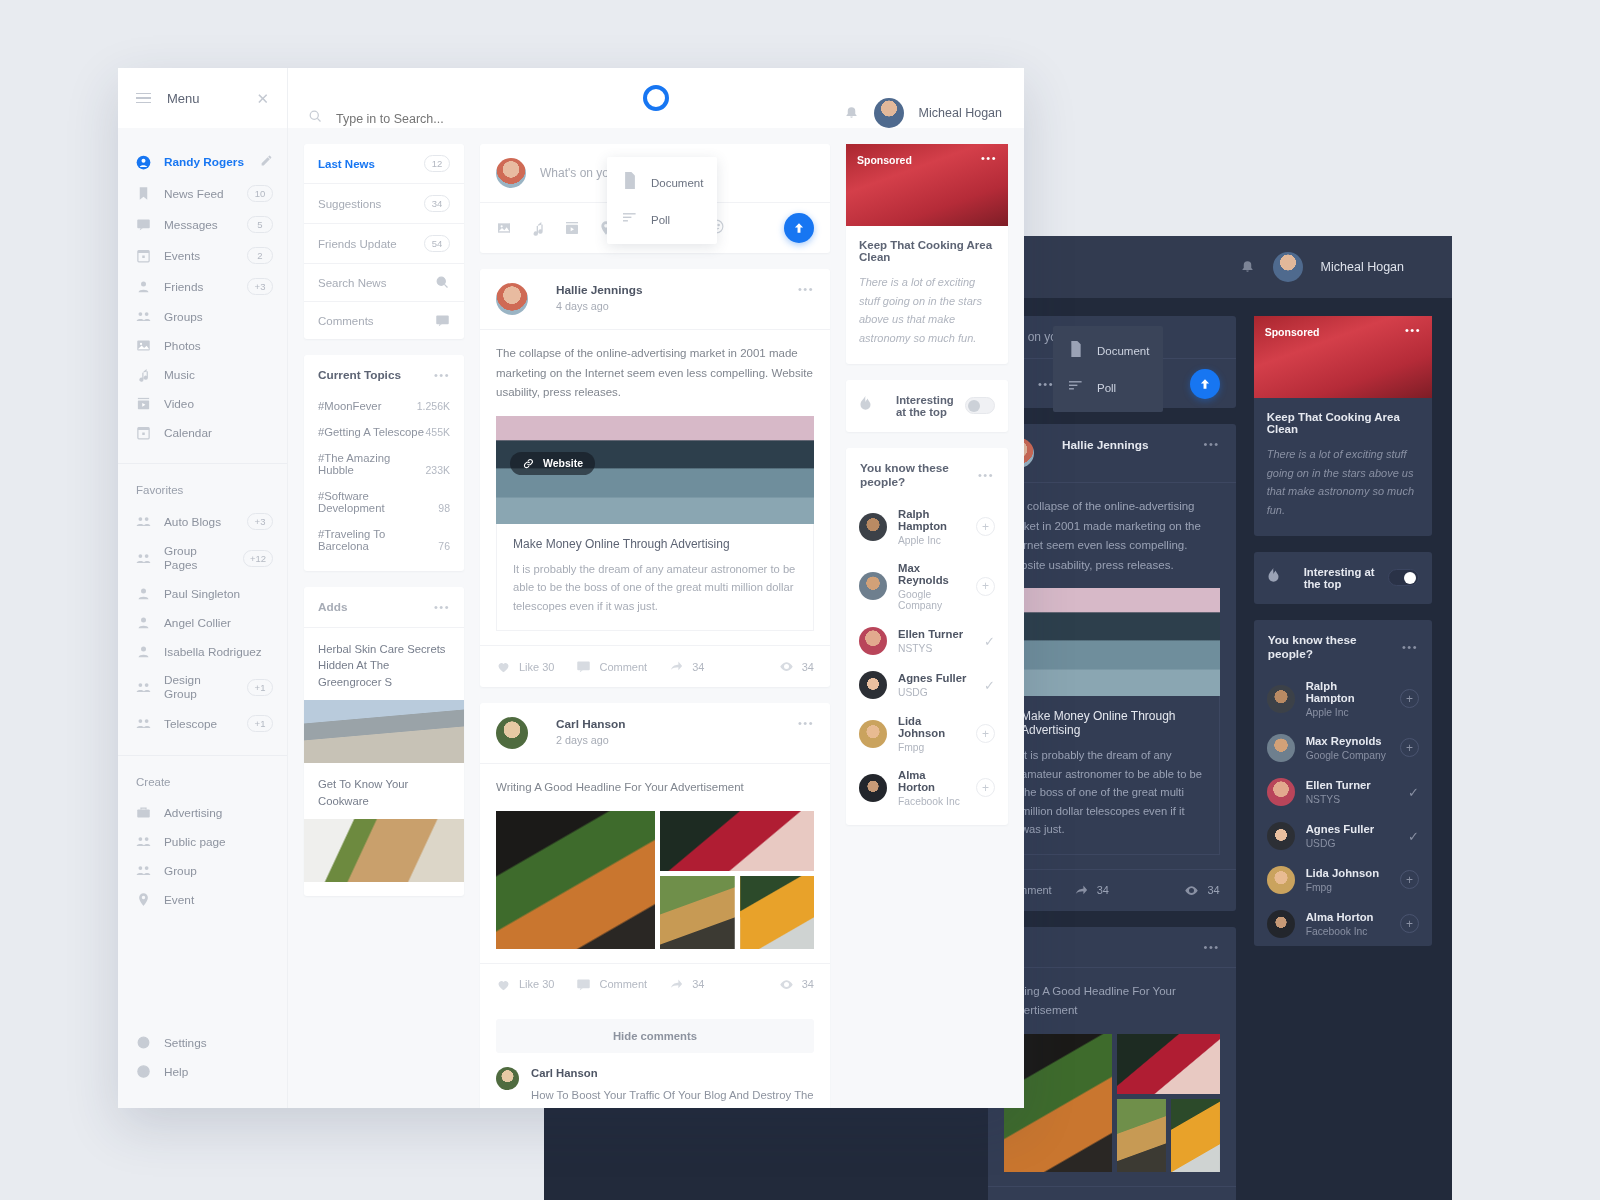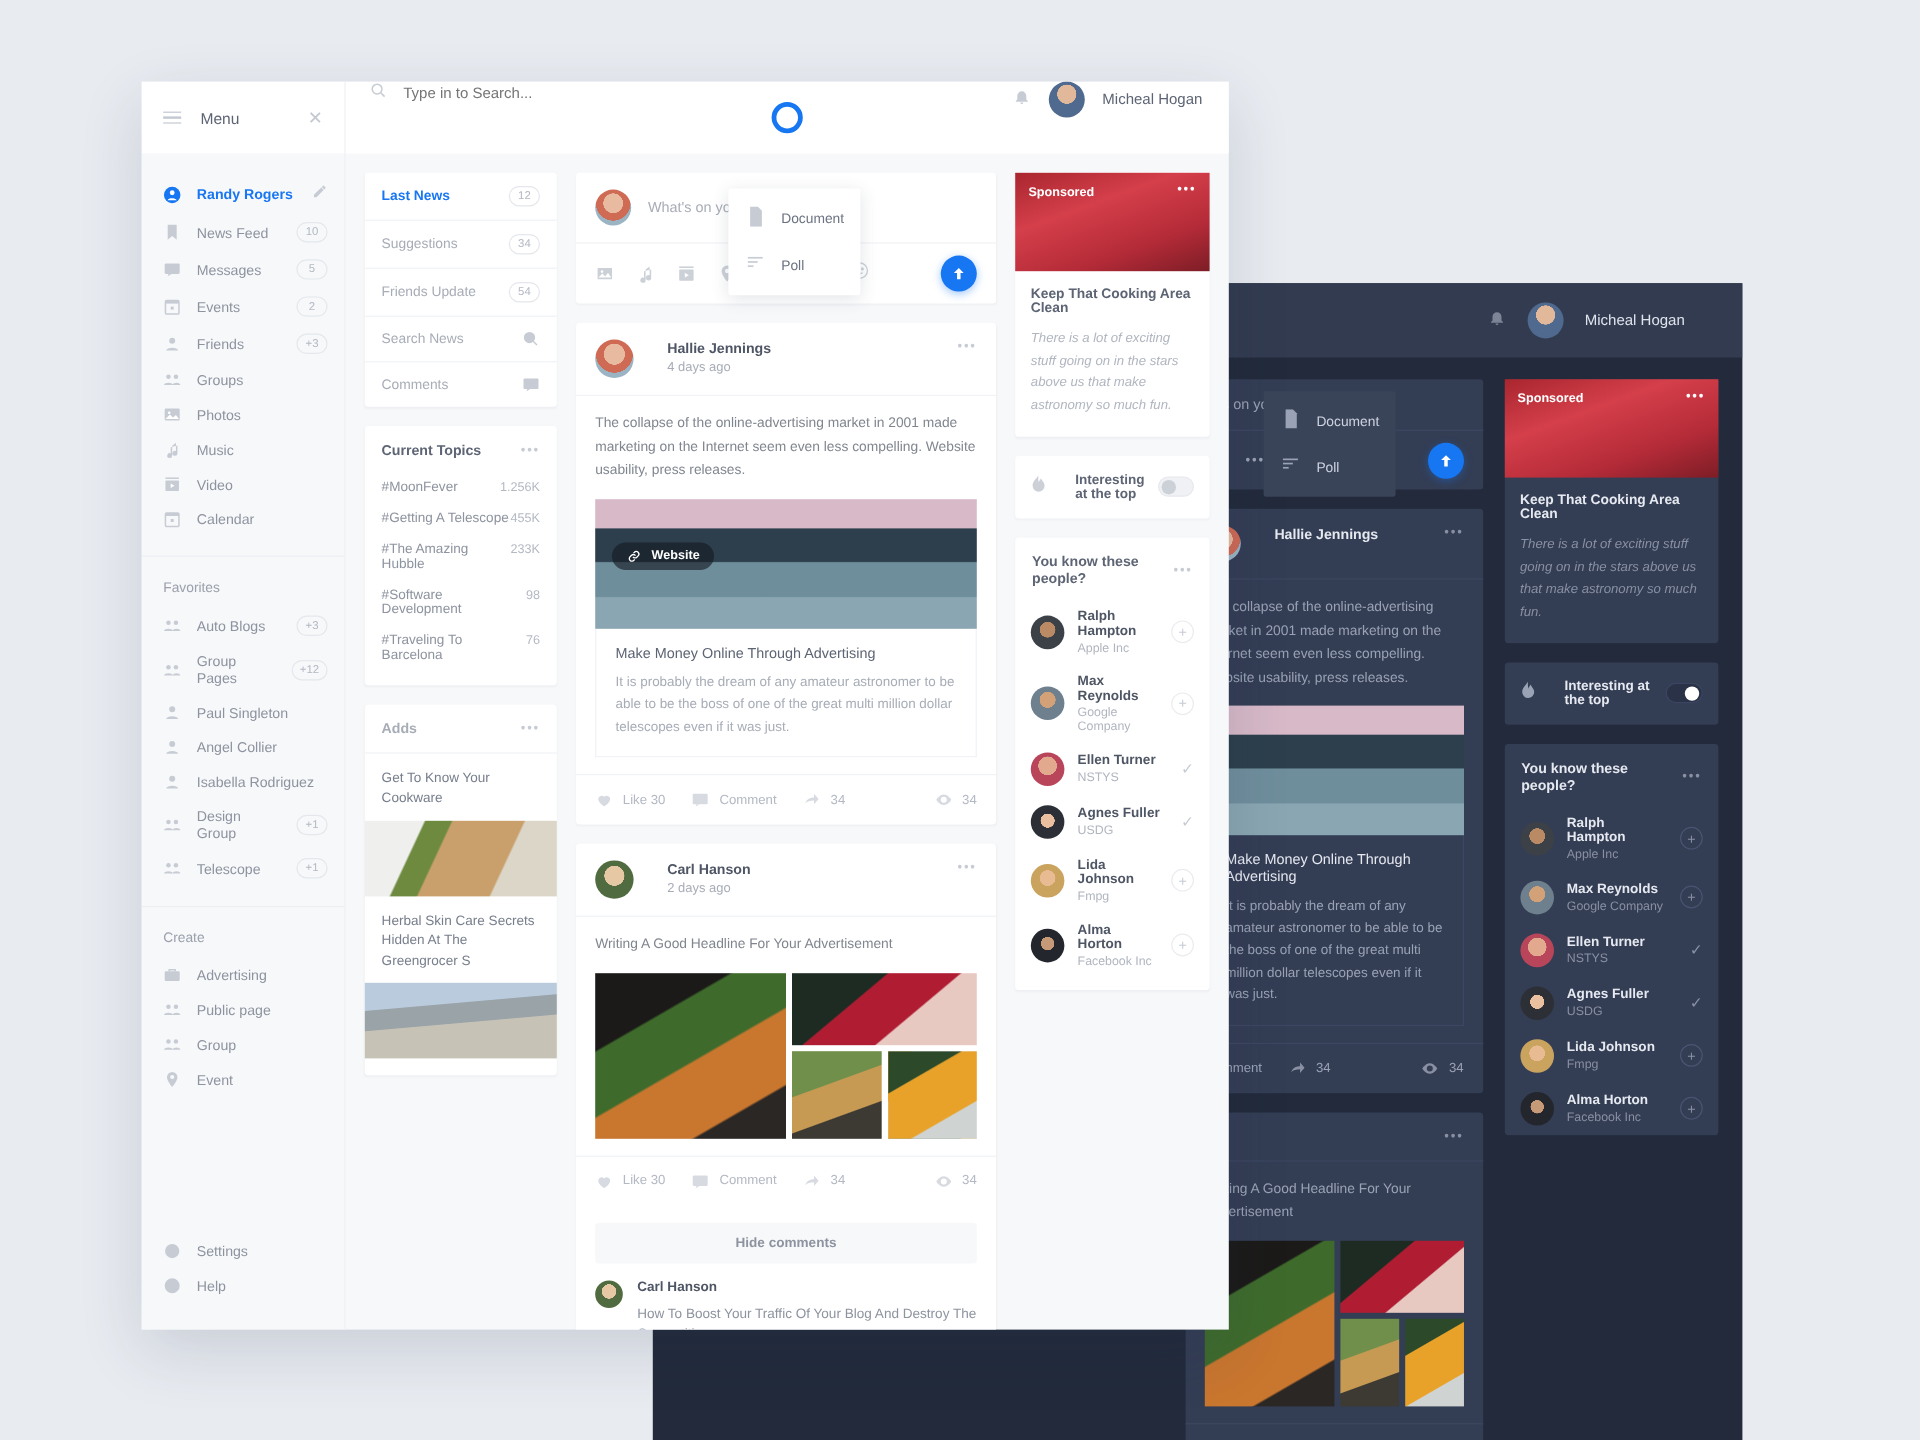--- a/index.html
+++ b/index.html
@@ -48,21 +48,21 @@
   .topbar-left {
     width: 170px; display: flex; align-items: center;
     padding: 0 18px; gap: 16px;
     border-right: 1px solid #eef0f3;
   }
   .burger { display: flex; flex-direction: column; gap: 3px; cursor: pointer; }
   .burger i { display: block; width: 15px; height: 1.6px; background: #c3c8d1; }
   .menu-word { font-size: 13px; color: #5d6474; flex: 1; }
   .close-x { color: #c3c8d1; font-size: 15px; cursor: pointer; line-height: 1; }
   .topbar-right {
-    flex: 1; display: flex; align-items: flex-start;
+    flex: 1; display: flex; align-items: flex-end;
     padding: 0 22px 0 20px; position: relative;
   }
   .search-wrap { display: flex; align-items: center; gap: 13px; }
   .search-input {
     border: none; outline: none; font-size: 12.5px; color: #8d939f;
     font-family: "Liberation Sans", sans-serif; width: 210px; background: transparent;
   }
   .logo-ring {
     position: absolute; left: 50%; top: 50%;
     transform: translate(-50%,-50%);
@@ -125,21 +125,21 @@
   .filter-label { font-size: 11.5px; color: #a7acb6; flex: 1; }
   .filter-row.active .filter-label { color: #1776f2; font-weight: bold; }
 
   
   .card-head {
     display: flex; align-items: center; padding: 13px 14px 11px;
   }
   .card-title { font-size: 11.8px; color: #5d6474; font-weight: bold; flex: 1; }
   .dots { color: #c7ccd4; letter-spacing: 1.5px; font-size: 11px; cursor: pointer; }
   .topic-row {
-    display: flex; align-items: flex-start; padding: 7px 14px;
+    display: flex; align-items: flex-end; padding: 7px 14px;
   }
   .topic-name { font-size: 11.3px; color: #8d939f; flex: 1; }
   .topic-count { font-size: 10.5px; color: #b3b8c2; }
 
   
   .add-title { font-size: 11.3px; color: #777e8c; padding: 13px 14px 10px; line-height: 1.45; }
   .add-img { width: 100%; height: 63px; background-size: cover; background-position: center; }
 
   
   .composer-top { display: flex; align-items: center; padding: 14px 16px; gap: 14px; }
@@ -867,26 +867,26 @@
               </div>
             </div>
         </div>
         <div class="card">
           <div class="card-head" style="border-bottom:1px solid #f1f2f5;padding-bottom:13px">
             <span class="card-title" style="color:#a7acb6;font-weight:bold">Adds</span>
             <span class="dots">•••</span>
           </div>
           <div id="adds-list" style="padding-bottom:14px">
               <div>
+                <div class="add-title">Herbal Skin Care Secrets Hidden At The Greengrocer S</div>
+                <div class="add-img img-girls"></div>
+              </div>
+              <div>
                 <div class="add-title">Get To Know Your Cookware</div>
                 <div class="add-img img-cook"></div>
-              </div>
-              <div>
-                <div class="add-title">Herbal Skin Care Secrets Hidden At The Greengrocer S</div>
-                <div class="add-img img-girls"></div>
               </div>
             </div>
         </div>
       </div>
 
       <div class="col-mid">
 
         <div class="card" style="position:relative">
           <div class="composer-top">
             <span class="avatar av-hallie" style="width:30px;height:30px"></span>

